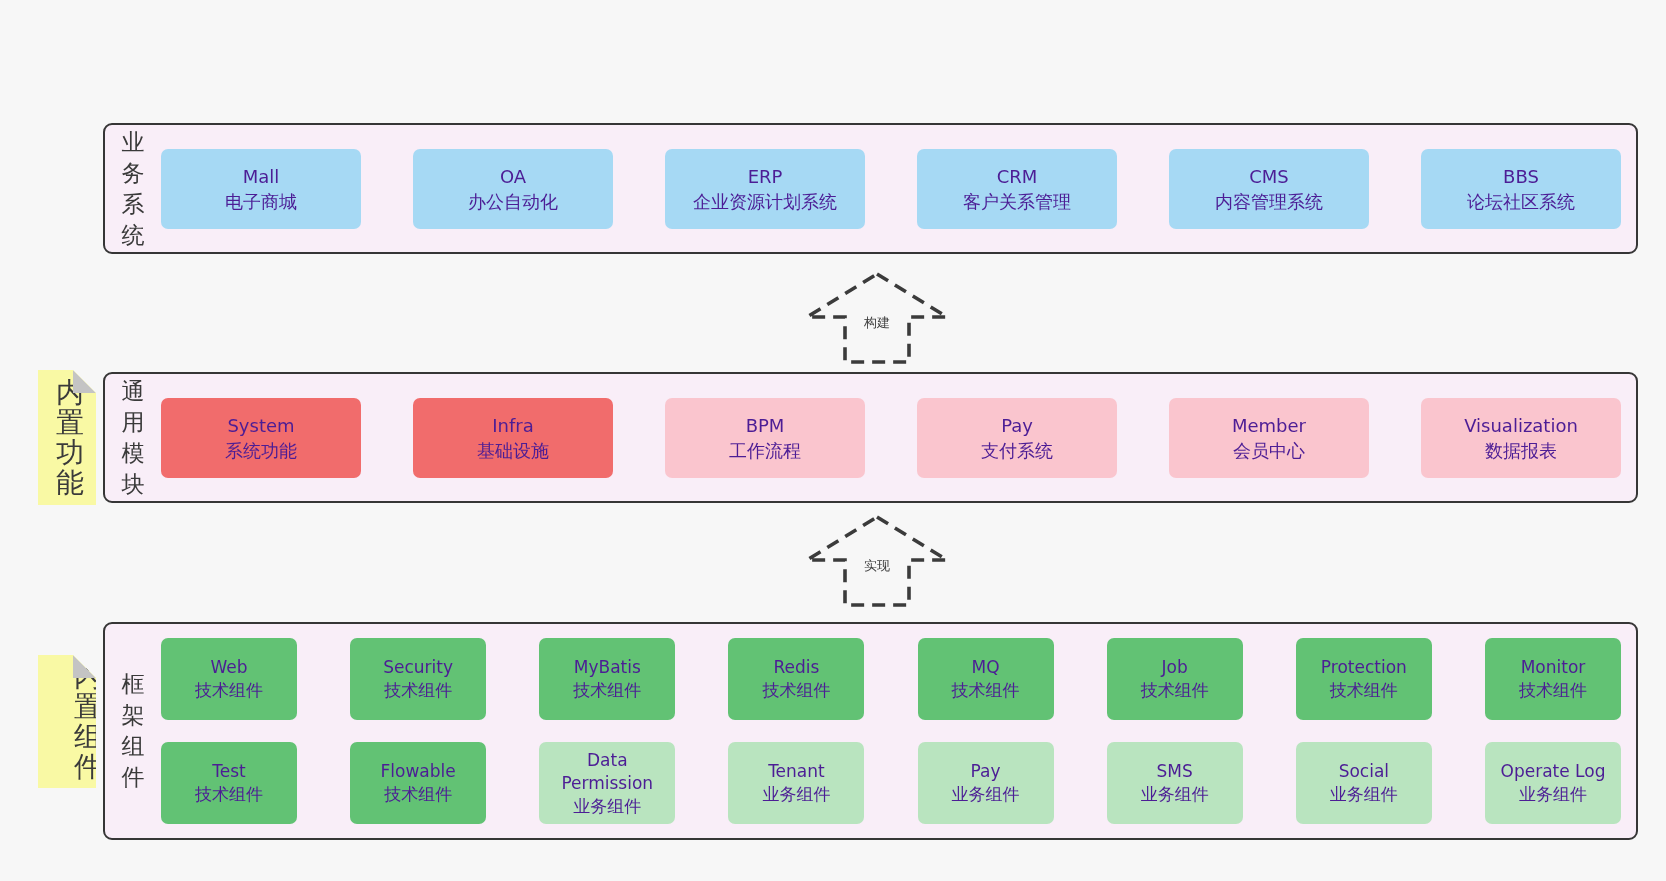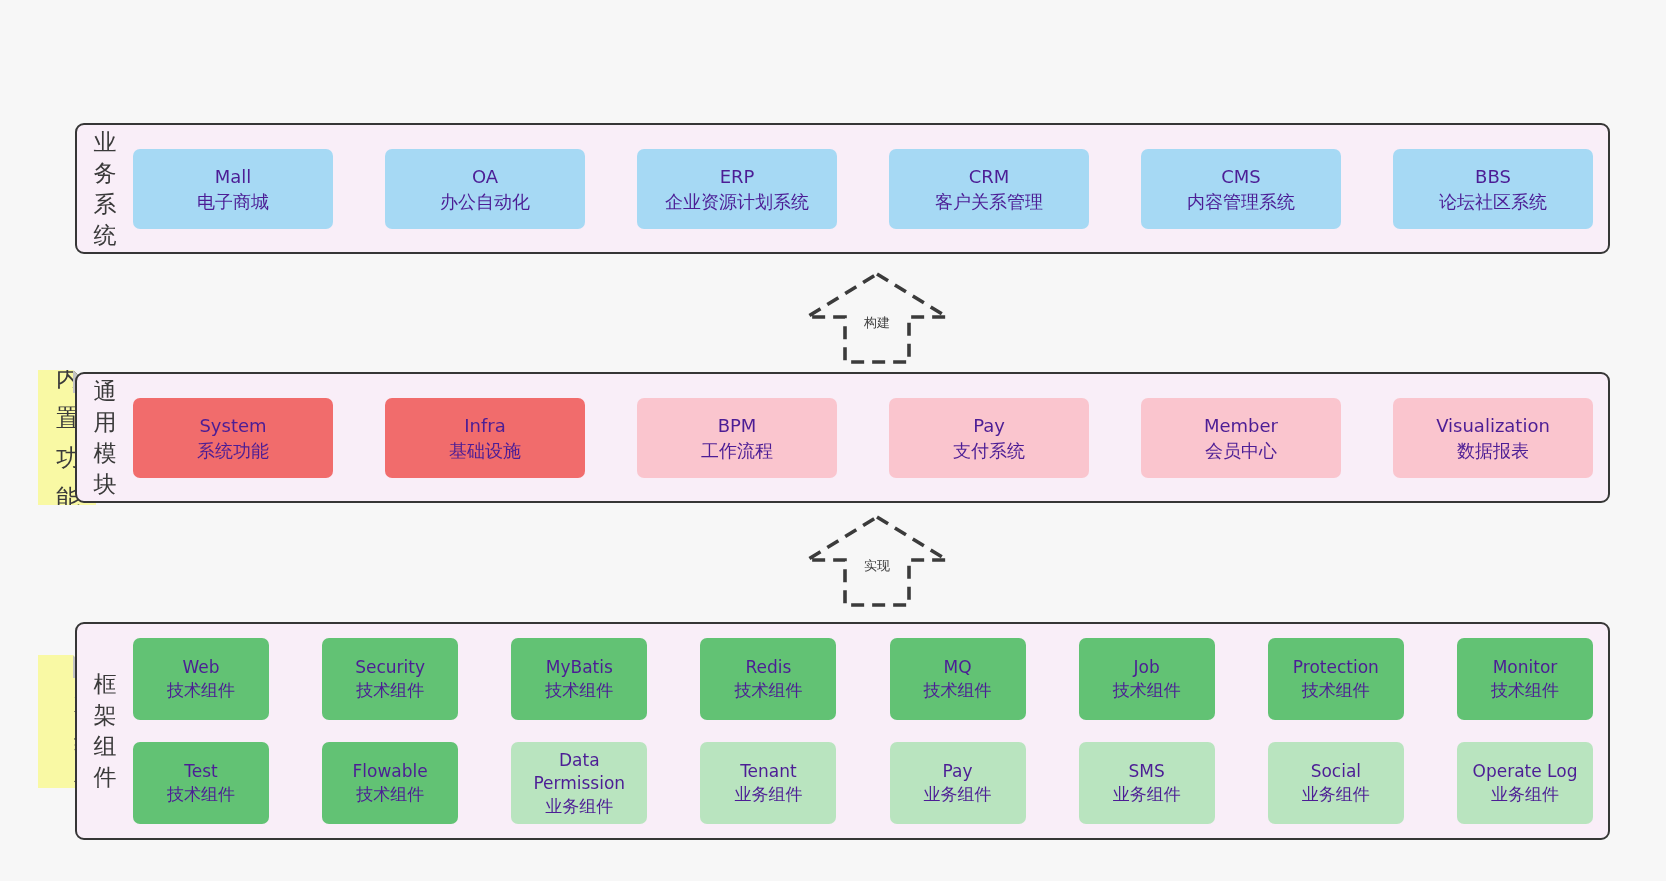--- a/index.html
+++ b/index.html
@@ -7,21 +7,21 @@
     width:1666px;height:881px;
     background:#f7f7f7;
     font-family:"DejaVu Sans","Liberation Sans",sans-serif;
     color:#3c3c3c;
     overflow:hidden;
   }
   #canvas{position:relative;width:1666px;height:881px;}
 
   
   .layer{
-    position:absolute;left:75px;width:1535px;
+    position:absolute;left:103px;width:1535px;
     background:#f9eef8;
     border:2.5px solid #363636;
     border-radius:9px;
     box-sizing:border-box;
     display:flex;
     z-index:2;
   }
   #layer-business{top:123px;height:131px;}
   #layer-modules{top:372px;height:131px;}
   #layer-framework{top:622px;height:218px;}
@@ -76,21 +76,21 @@
     clip-path:polygon(0 0,calc(100% - 23px) 0,100% 23px,100% 100%,0 100%);
     display:flex;align-items:center;justify-content:center;
   }
   #sticky-builtin-features{top:370px;height:135px;}
   #sticky-builtin-components{top:655px;height:133px;justify-content:flex-end;}
   .sticky .fold{
     position:absolute;top:0;right:0;width:23px;height:23px;
     background:#c4c4c4;
     clip-path:polygon(0 0,100% 100%,0 100%);
   }
-  .sticky .vtext{font-size:24px;line-height:40px;width:22px;}
+  .sticky .vtext{font-size:28px;line-height:30px;width:22px;}
 
   
   .arrow{
     position:absolute;left:803px;width:148px;height:96px;z-index:1;
   }
   #arrow-build{top:270px;}
   #arrow-implement{top:513px;}
   .arrow svg{position:absolute;top:0;left:0;}
   .arrow-label{
     position:absolute;left:50%;top:41px;transform:translateX(-50%);

